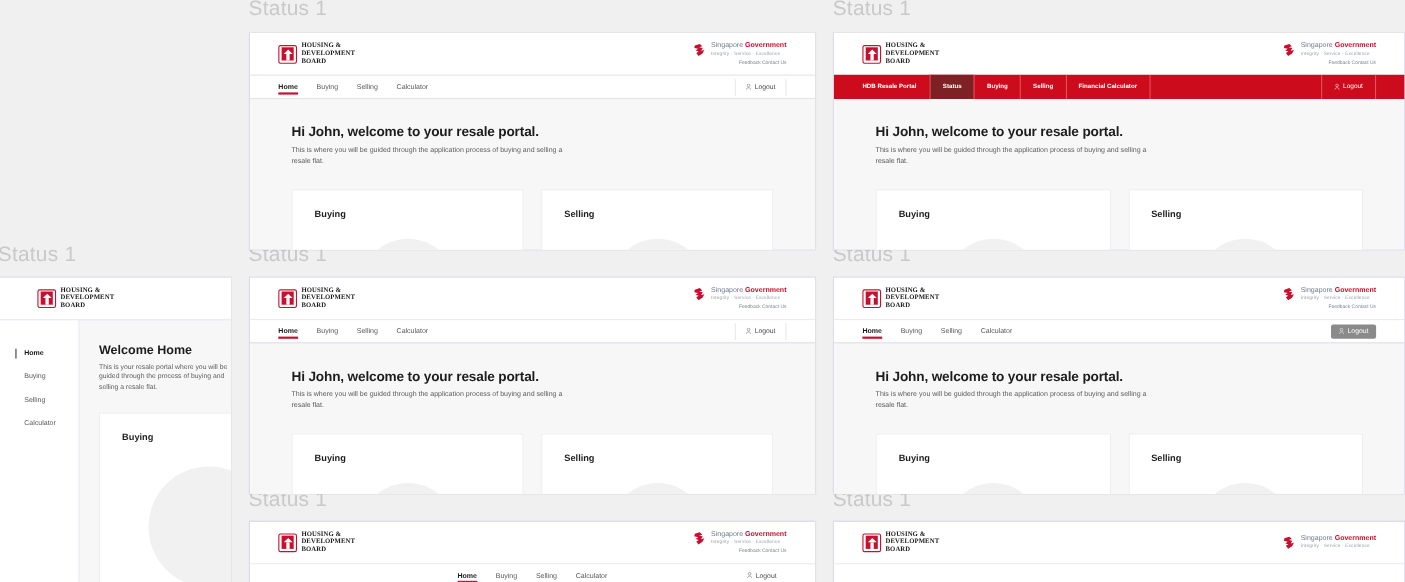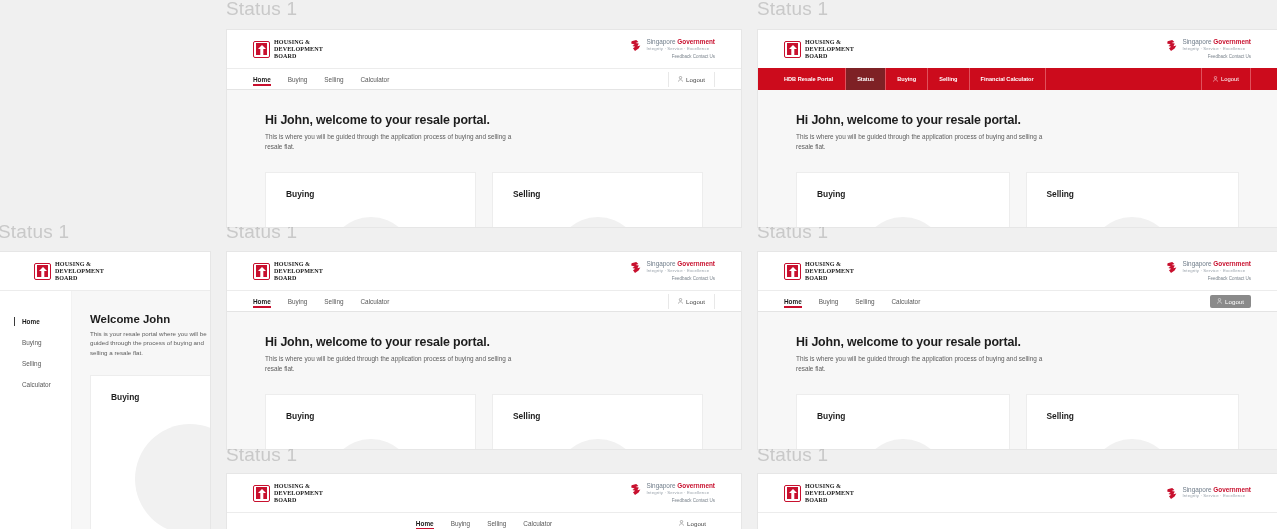--- a/index.html
+++ b/index.html
@@ -397,21 +397,21 @@
     </div>
     <div style="height:1px;background:#ececec;"></div>
     <div class="sb-frame-inner">
       <div class="sb-nav">
         <div class="sb-item active">Home</div>
         <div class="sb-item">Buying</div>
         <div class="sb-item">Selling</div>
         <div class="sb-item">Calculator</div>
       </div>
       <div class="sb-main">
-        <div class="sb-h">Welcome John</div>
+        <div class="sb-h">Welcome Home</div>
         <div class="sb-p">This is your resale portal where you will be guided through the process of buying and selling a resale flat.</div>
         <div class="sb-card">
           <div class="card-title">Buying</div>
           <div class="card-circle" style="top:48px;width:110px;height:110px;"></div>
 
         </div>
       </div>
     </div>
   </div>
 

